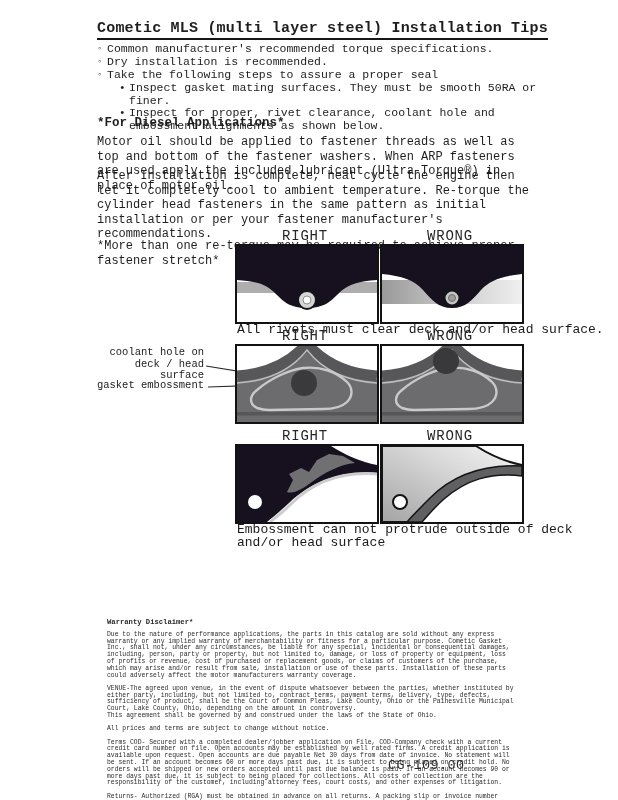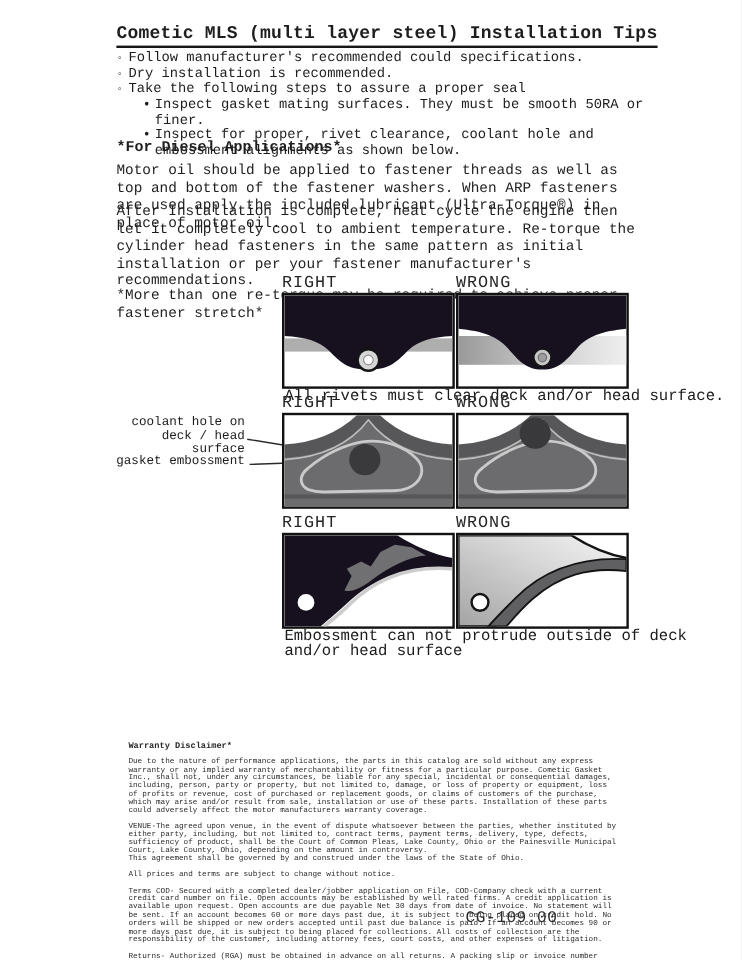--- a/index.html
+++ b/index.html
@@ -16,41 +16,41 @@
   .bullets{left:97px;top:43px;width:440px;font-size:11.5px;}
   .bullet-row{display:flex;line-height:12.6px;}
   .bullet-row .mk{width:10px;flex:none;font-size:9px;line-height:13px;}
   .sub{margin-left:22px;}
   .sub .mk{font-size:11px;line-height:12px;}
   .diesel-heading{left:97px;top:116px;font-size:12.5px;font-weight:bold;text-align:right;}
   .body-para{left:97px;width:438px;font-size:12px;line-height:14.6px;}
   .p1{top:135px;}
   .p2{top:169px;}
   .note{top:206px;margin-top:33px;}
-  .rw-label{width:140px;text-align:left;font-size:14px;letter-spacing:0.8px;color:#262626;}
+  .rw-label{width:140px;text-align:center;font-size:14px;letter-spacing:0.8px;color:#262626;}
   .dbox{width:140px;height:76px;border:2.5px solid #121212;background:#fff;}
   .dbox svg{display:block;}
   .caption{font-size:13px;line-height:12.5px;color:#1a1a1a;white-space:pre-line;}
   .ann{width:112px;text-align:right;font-size:10.5px;line-height:11.5px;color:#1c1c1c;white-space:pre-line;}
   .warranty{left:107px;top:574px;width:410px;font-size:6.4px;line-height:6.8px;color:#2a2a2a;margin-top:45px;}
   .warranty h4{font-size:7.2px;margin:0 0 6px 0;}
   .warranty p{margin:0 0 6.5px 0;white-space:pre-line;}
   .pagenum{left:388px;top:758px;font-size:13.5px;letter-spacing:0.4px;color:#2a2a2a;}
 </style>
 </head>
 <body>
 
 <div class="page">
 
   <div class="abs title">Cometic MLS (multi layer steel) Installation Tips</div>
 
   <div class="abs bullets">
     <div class="bullet-row">
       <span class="mk">◦</span>
-      <span>Follow manufacturer's recommended could specifications.</span>
+      <span>Common manufacturer's recommended torque specifications.</span>
     </div>
     <div class="bullet-row">
       <span class="mk">◦</span>
       <span>Dry installation is recommended.</span>
     </div>
     <div class="bullet-row">
       <span class="mk">◦</span>
       <span>Take the following steps to assure a proper seal</span>
     </div>
     <div class="bullet-row sub">

